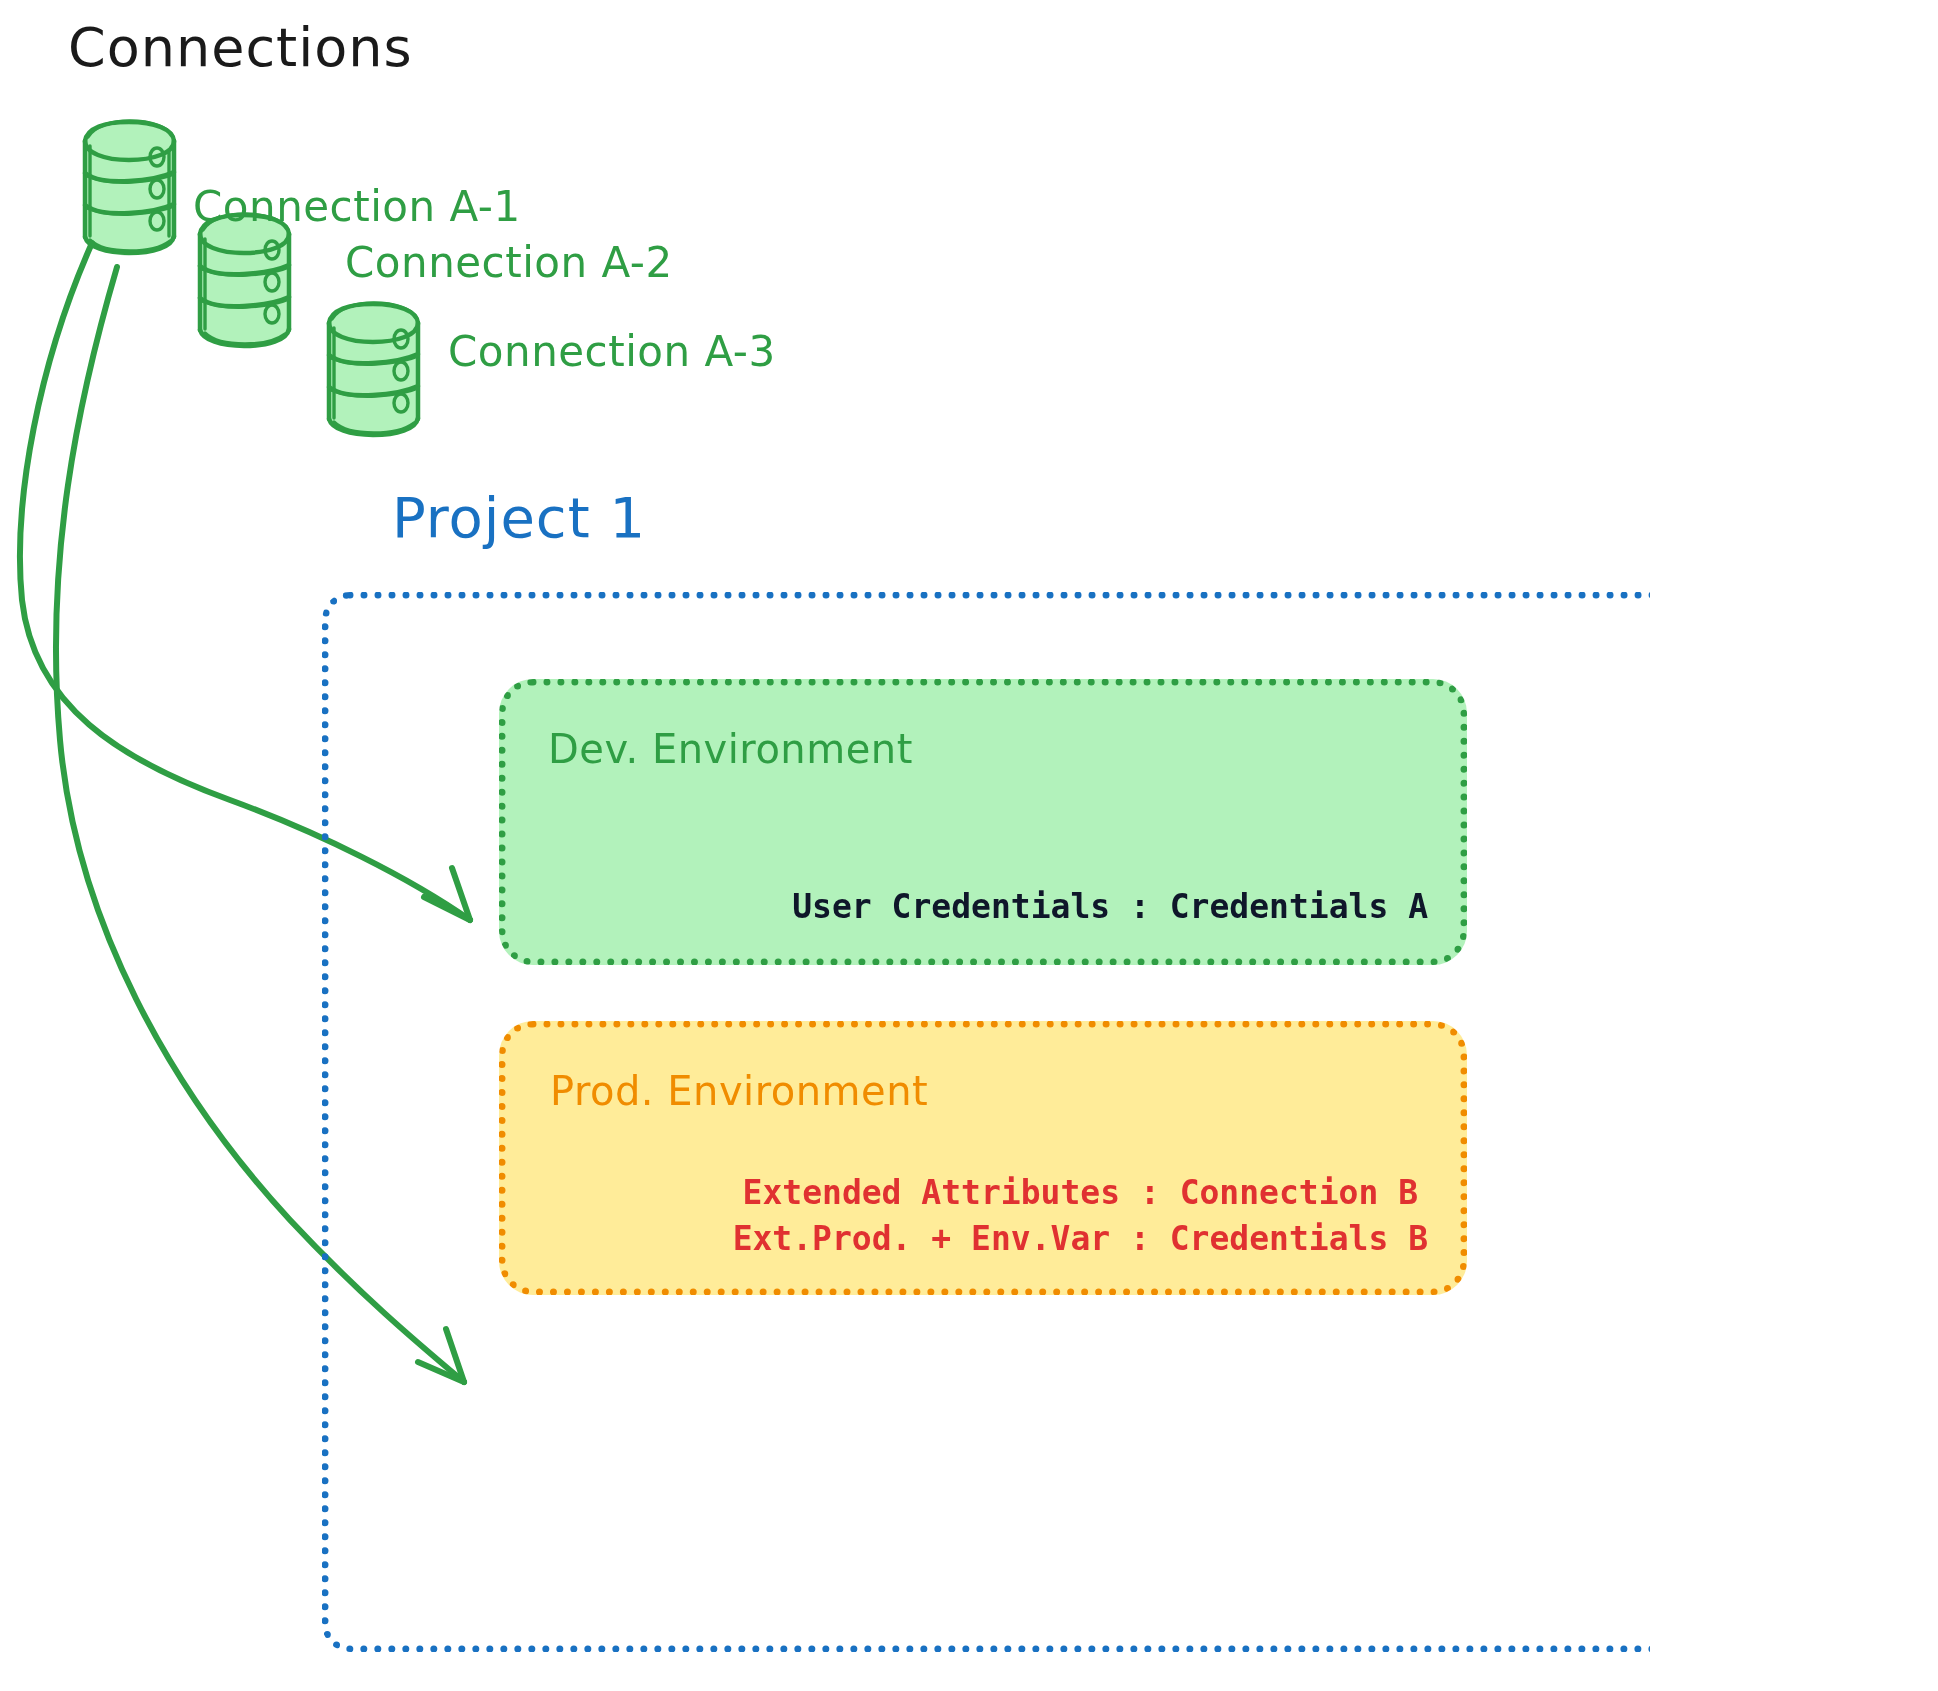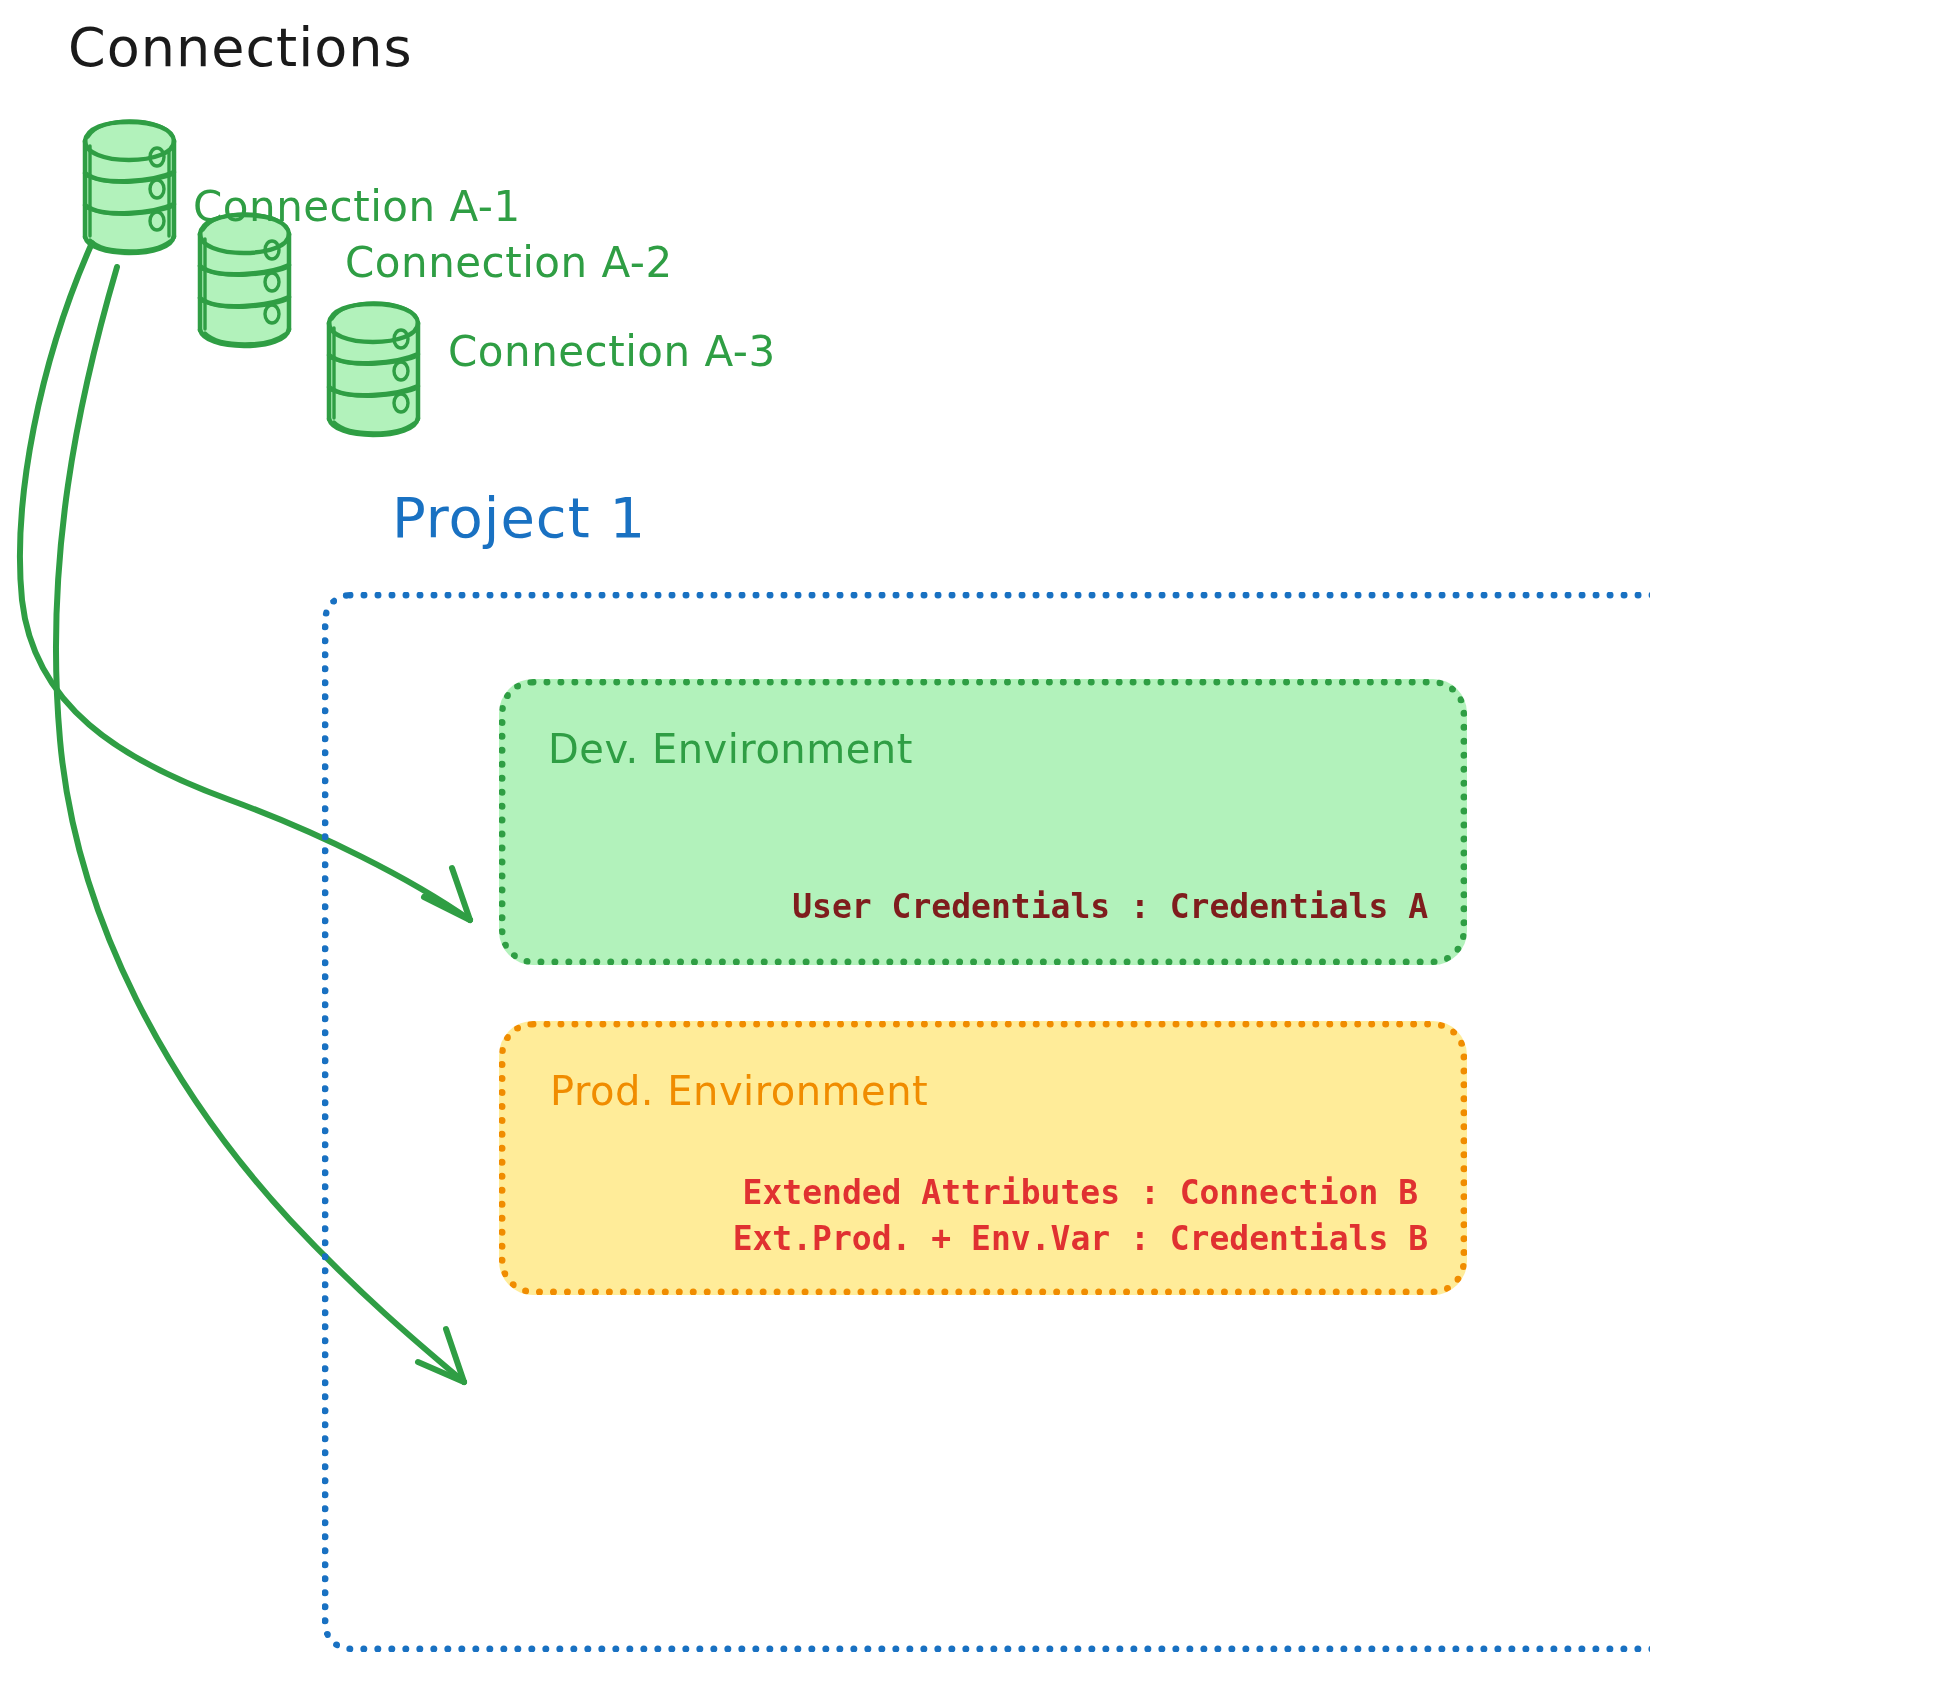--- a/index.html
+++ b/index.html
@@ -128,21 +128,21 @@
   .env-detail {
     position: absolute;
     right: 32px;
     font-size: 33px;
     line-height: 46px;
     text-align: right;
     font-family: "DejaVu Sans Mono", monospace;
   }
   .env-detail.dev {
     bottom: 28px;
-    color: #7f1d1d;
+    color: #0f172a;
     margin-left: 43px;
   }
   .env-detail.prod {
     bottom: 26px;
     color: #e03131;
     text-align: center;
   }
   .env-detail .line { display: block; white-space: pre; }
 </style>
 </head>

